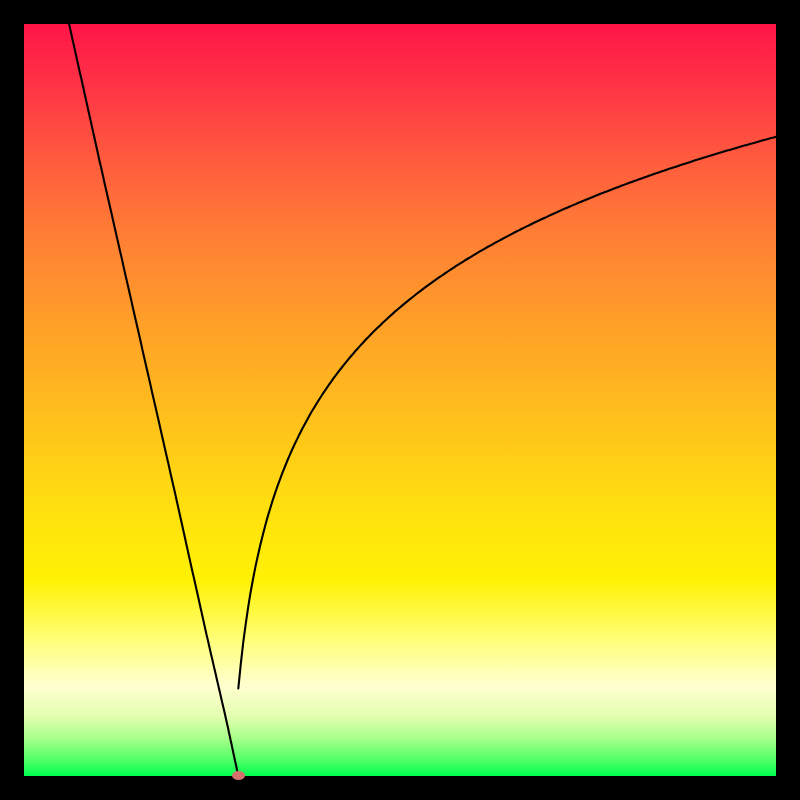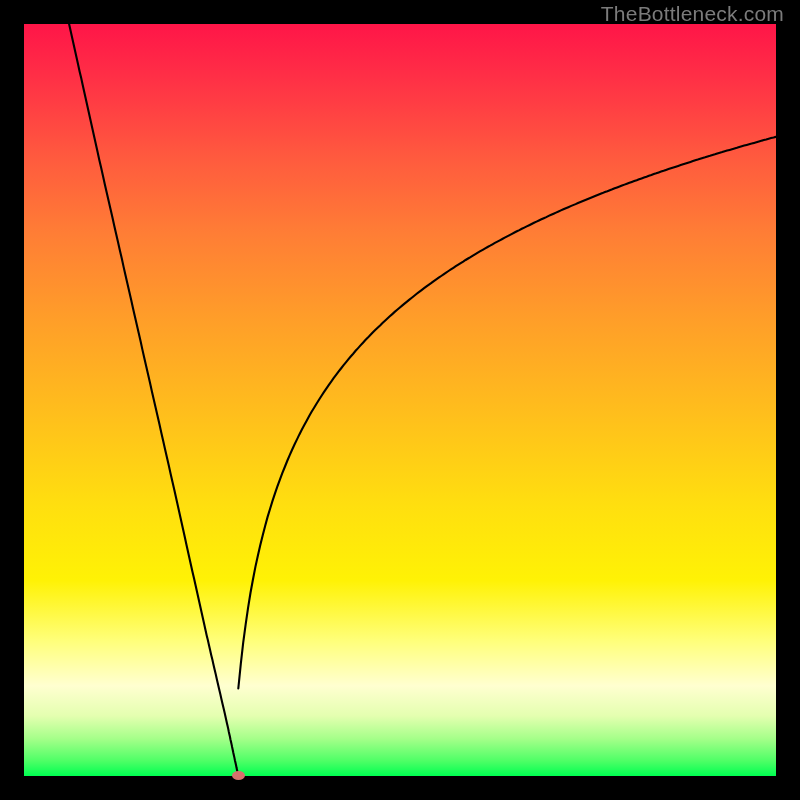--- a/index.html
+++ b/index.html
@@ -64,21 +64,20 @@
     height: 9px;
     background: #d6726d;
     border-radius: 50%;
   }
 </style>
 </head>
 <body>
 
 <div class="frame">
 
-  <div class="watermark">TheBottleneck.com</div>
 
   <div class="plot-area">
 
     <svg class="curve" viewBox="0 0 752 752" preserveAspectRatio="none">
       <path id="left-branch" fill="none" stroke="#000" stroke-width="2.1" stroke-linecap="round" d="M45.1,0.0 L46.6,6.8 L48.1,13.5 L49.6,20.3 L51.1,27.1 L52.6,33.8 L54.1,40.6 L55.6,47.4 L57.2,54.1 L58.7,60.9 L60.2,67.7 L61.7,74.4 L63.2,81.2 L64.7,88.0 L66.2,94.8 L67.7,101.5 L69.2,108.3 L70.7,115.1 L72.2,121.8 L73.7,128.6 L75.2,135.4 L77.1,143.6 L79.0,151.9 L80.8,160.2 L82.7,168.4 L84.6,176.7 L86.5,185.0 L88.4,193.3 L90.2,201.5 L92.1,209.8 L94.0,218.1 L95.9,226.4 L97.8,234.6 L99.6,242.9 L101.5,251.2 L103.4,259.4 L105.3,267.7 L107.2,276.0 L109.0,284.3 L110.9,292.5 L112.8,300.8 L114.7,309.1 L116.6,317.3 L118.4,325.6 L120.3,333.9 L122.2,342.2 L124.1,350.4 L126.0,358.7 L127.8,367.0 L129.7,375.2 L131.6,383.5 L133.5,391.8 L135.4,400.1 L137.2,408.3 L139.1,416.6 L141.0,424.9 L142.9,433.2 L144.8,441.4 L146.6,449.7 L148.5,458.0 L150.4,466.2 L151.9,473.0 L153.4,479.8 L154.9,486.5 L156.4,493.3 L157.9,500.1 L159.4,506.8 L160.9,513.6 L162.4,520.4 L163.9,527.2 L165.4,533.9 L166.9,540.7 L168.4,547.5 L170.0,554.2 L171.5,561.0 L173.0,567.8 L174.5,574.5 L176.0,581.3 L177.5,588.1 L179.0,594.8 L180.5,601.6 L181.6,606.5 L182.7,611.4 L183.9,616.3 L185.0,621.2 L186.1,626.0 L187.2,630.9 L188.4,635.8 L189.5,640.7 L190.6,645.6 L191.8,650.5 L192.9,655.4 L194.0,660.3 L195.1,665.1 L196.3,670.0 L197.4,674.9 L198.5,679.8 L199.7,684.7 L200.8,689.6 L201.9,694.5 L203.0,699.4 L203.6,702.0 L204.2,704.6 L204.7,707.3 L205.3,709.9 L205.9,712.5 L206.4,715.2 L207.0,717.8 L207.6,720.4 L208.1,723.0 L208.7,725.7 L209.2,728.3 L209.8,730.9 L210.4,733.6 L210.9,736.2 L211.5,738.8 L212.1,741.5 L212.6,744.1 L213.2,746.7 L213.8,749.4 L214.3,752.0"></path>
       <path id="right-branch" fill="none" stroke="#000" stroke-width="2.1" stroke-linecap="round" d="M214.3,664.5 L216.8,639.8 L219.2,618.6 L221.7,600.1 L224.1,583.6 L226.5,568.8 L229.0,555.3 L231.4,542.9 L233.9,531.5 L236.3,520.9 L238.8,511.0 L241.2,501.7 L243.6,492.9 L246.1,484.7 L248.5,476.9 L251.0,469.4 L253.4,462.4 L255.9,455.6 L258.3,449.2 L260.8,443.0 L263.2,437.0 L265.6,431.3 L268.1,425.8 L270.5,420.5 L273.0,415.4 L275.4,410.4 L277.9,405.6 L280.3,401.0 L282.8,396.5 L285.2,392.1 L287.6,387.8 L290.1,383.7 L292.5,379.7 L295.0,375.8 L297.4,372.0 L299.9,368.2 L302.3,364.6 L304.7,361.1 L307.2,357.6 L309.6,354.2 L312.1,350.9 L314.5,347.7 L317.0,344.5 L319.4,341.4 L321.9,338.4 L324.3,335.4 L326.7,332.5 L329.2,329.7 L331.6,326.8 L334.1,324.1 L336.5,321.4 L339.0,318.7 L341.4,316.1 L343.9,313.6 L346.3,311.0 L348.7,308.6 L351.2,306.1 L353.6,303.7 L356.1,301.4 L358.5,299.0 L361.0,296.7 L363.4,294.5 L365.8,292.3 L368.3,290.1 L370.7,287.9 L373.2,285.8 L375.6,283.7 L378.1,281.6 L380.5,279.6 L383.0,277.6 L385.4,275.6 L387.8,273.7 L390.3,271.7 L392.7,269.8 L395.2,267.9 L397.6,266.1 L400.1,264.2 L402.5,262.4 L405.0,260.6 L407.4,258.9 L409.8,257.1 L412.3,255.4 L414.7,253.7 L417.2,252.0 L419.6,250.3 L422.1,248.6 L424.5,247.0 L426.9,245.4 L429.4,243.8 L431.8,242.2 L434.3,240.6 L436.7,239.1 L439.2,237.6 L441.6,236.0 L444.1,234.5 L446.5,233.1 L448.9,231.6 L451.4,230.1 L453.8,228.7 L456.3,227.2 L458.7,225.8 L461.2,224.4 L463.6,223.0 L466.1,221.7 L468.5,220.3 L470.9,218.9 L473.4,217.6 L475.8,216.3 L478.3,215.0 L480.7,213.7 L483.2,212.4 L485.6,211.1 L488.0,209.8 L490.5,208.5 L492.9,207.3 L495.4,206.1 L497.8,204.8 L500.3,203.6 L502.7,202.4 L505.2,201.2 L507.6,200.0 L510.0,198.8 L512.5,197.6 L514.9,196.5 L517.4,195.3 L519.8,194.2 L522.3,193.1 L524.7,191.9 L527.2,190.8 L529.6,189.7 L532.0,188.6 L534.5,187.5 L536.9,186.4 L539.4,185.3 L541.8,184.3 L544.3,183.2 L546.7,182.1 L549.1,181.1 L551.6,180.1 L554.0,179.0 L556.5,178.0 L558.9,177.0 L561.4,176.0 L563.8,175.0 L566.3,174.0 L568.7,173.0 L571.1,172.0 L573.6,171.0 L576.0,170.0 L578.5,169.1 L580.9,168.1 L583.4,167.2 L585.8,166.2 L588.3,165.3 L590.7,164.3 L593.1,163.4 L595.6,162.5 L598.0,161.6 L600.5,160.6 L602.9,159.7 L605.4,158.8 L607.8,157.9 L610.2,157.0 L612.7,156.2 L615.1,155.3 L617.6,154.4 L620.0,153.5 L622.5,152.7 L624.9,151.8 L627.4,151.0 L629.8,150.1 L632.2,149.3 L634.7,148.4 L637.1,147.6 L639.6,146.8 L642.0,145.9 L644.5,145.1 L646.9,144.3 L649.4,143.5 L651.8,142.7 L654.2,141.9 L656.7,141.1 L659.1,140.3 L661.6,139.5 L664.0,138.7 L666.5,137.9 L668.9,137.1 L671.3,136.3 L673.8,135.6 L676.2,134.8 L678.7,134.0 L681.1,133.3 L683.6,132.5 L686.0,131.8 L688.5,131.0 L690.9,130.3 L693.3,129.5 L695.8,128.8 L698.2,128.1 L700.7,127.3 L703.1,126.6 L705.6,125.9 L708.0,125.2 L710.5,124.5 L712.9,123.8 L715.3,123.0 L717.8,122.3 L720.2,121.6 L722.7,120.9 L725.1,120.2 L727.6,119.6 L730.0,118.9 L732.4,118.2 L734.9,117.5 L737.3,116.8 L739.8,116.1 L742.2,115.5 L744.7,114.8 L747.1,114.1 L749.6,113.5 L752.0,112.8"></path>
     </svg>
 
     <div class="dot" id="min-dot" style="left: 207.82px; top: 747px;"></div>
   </div>

